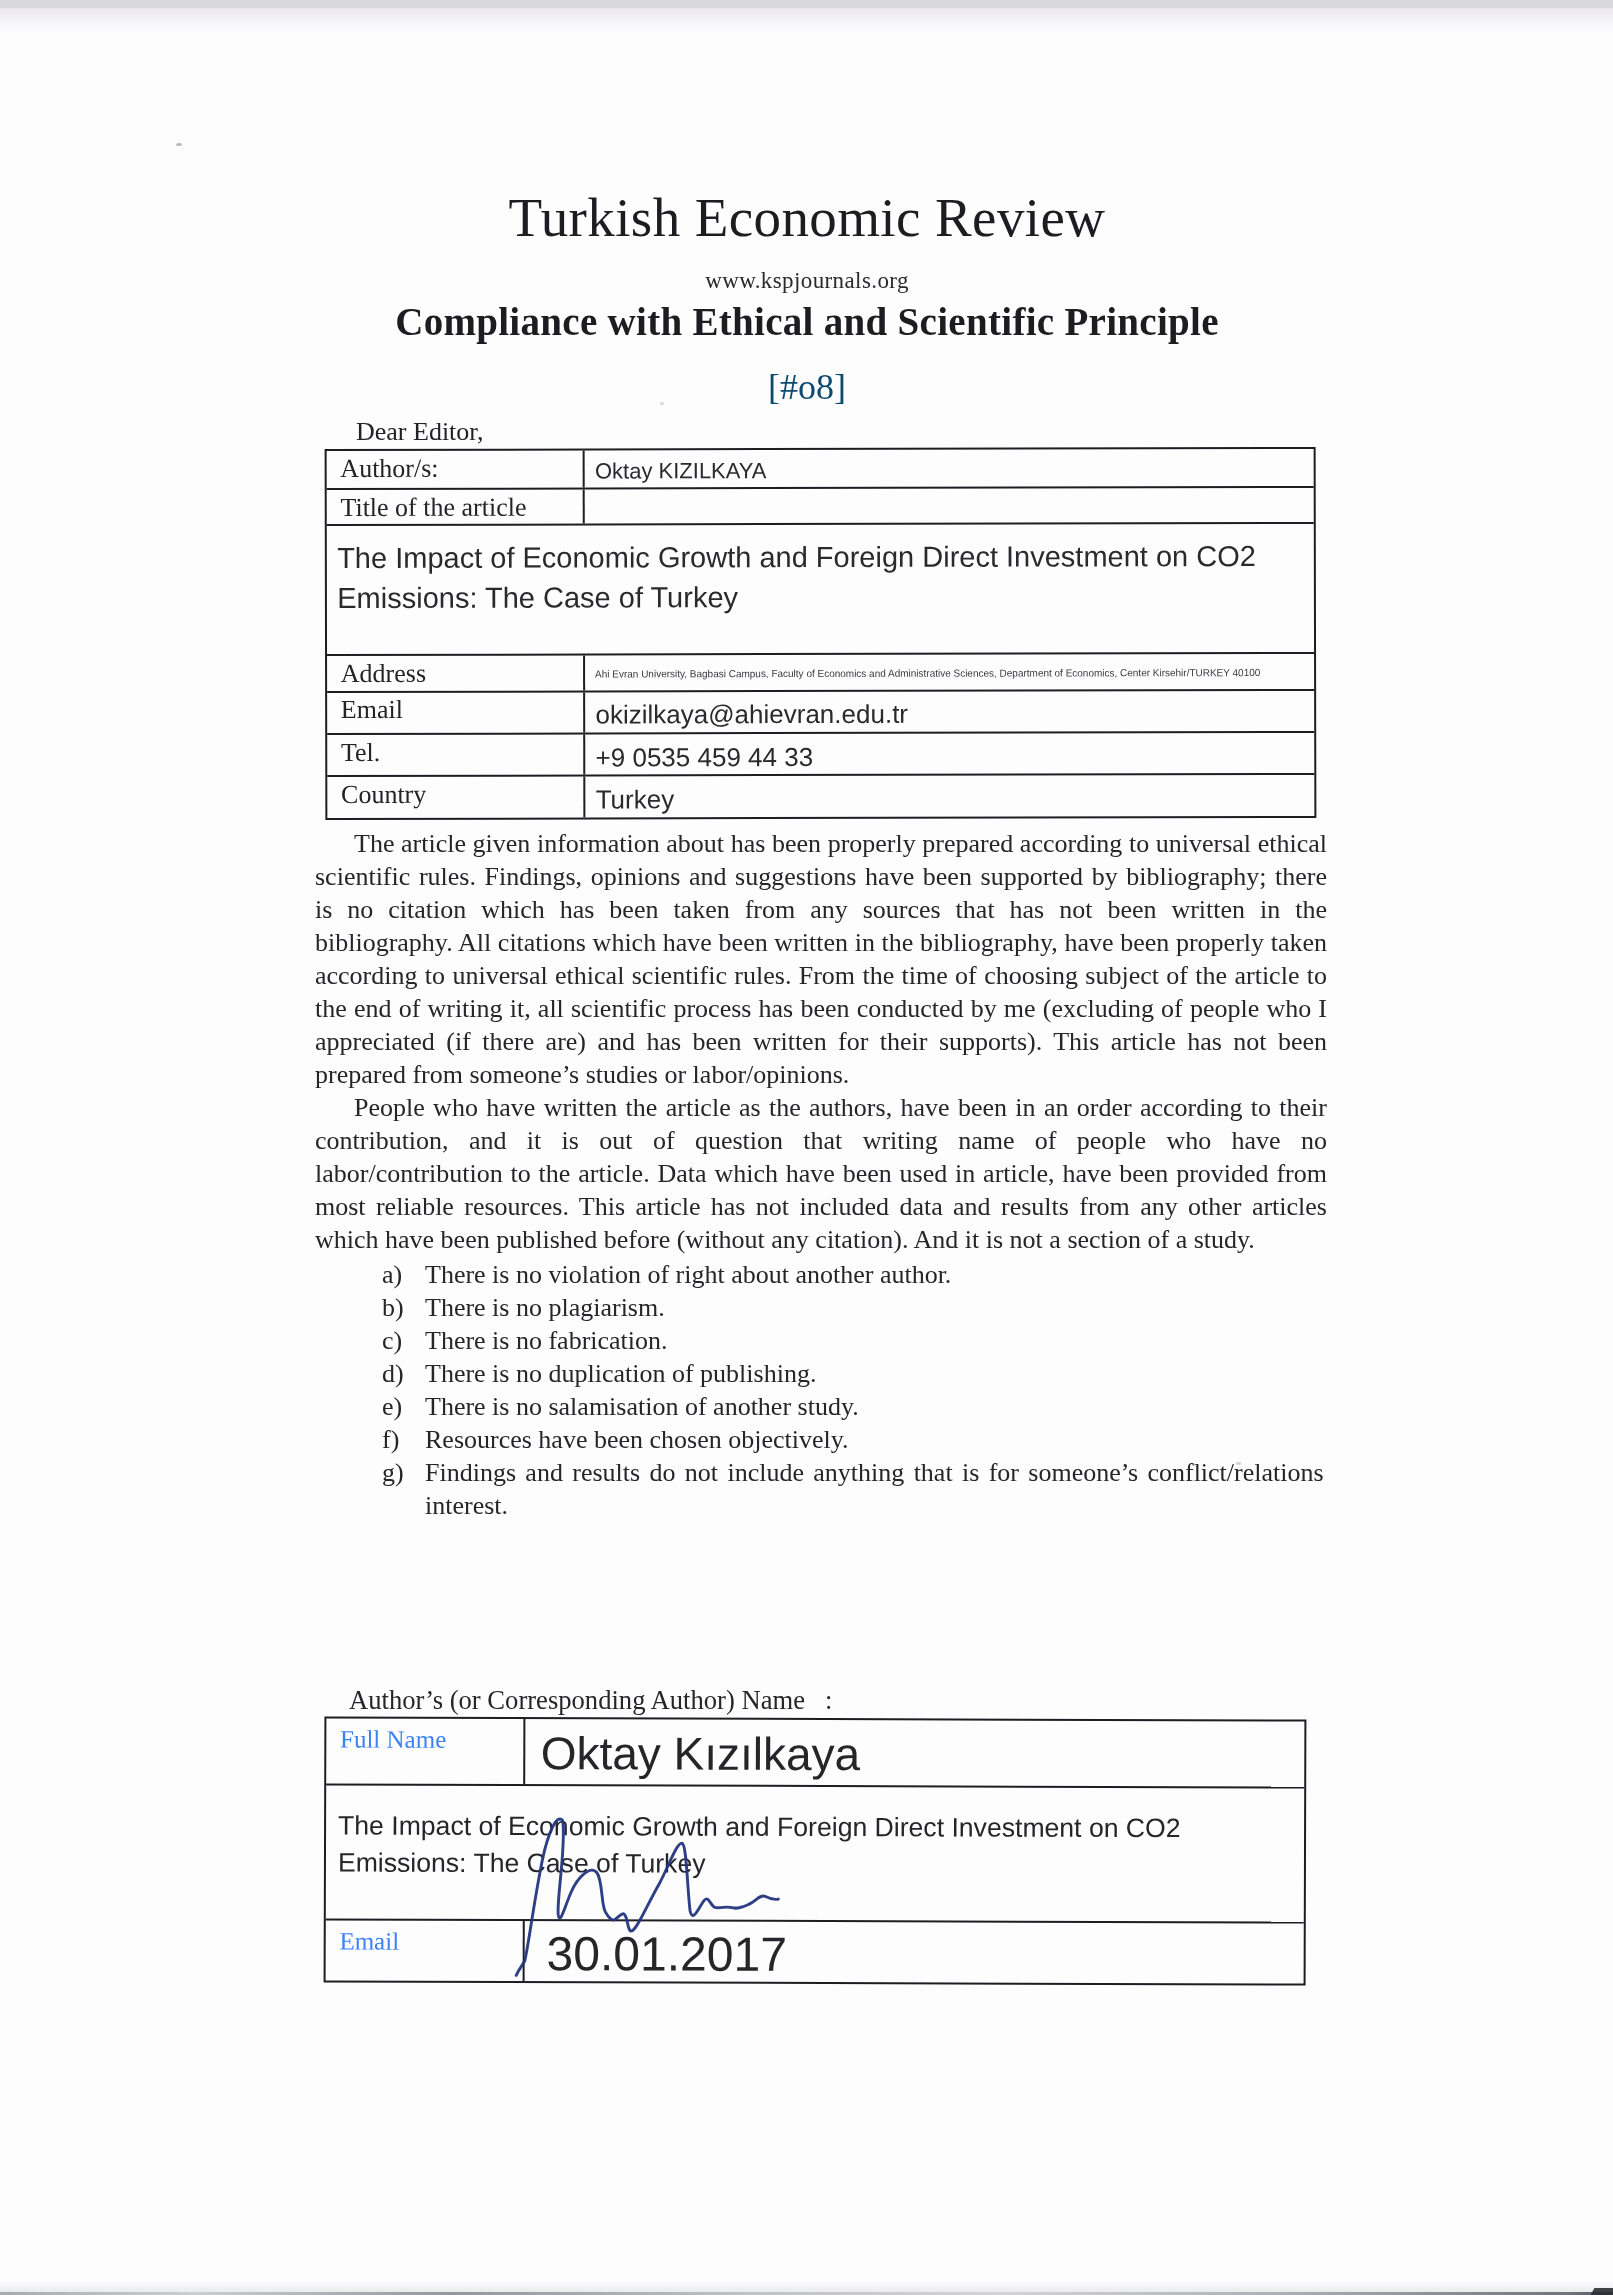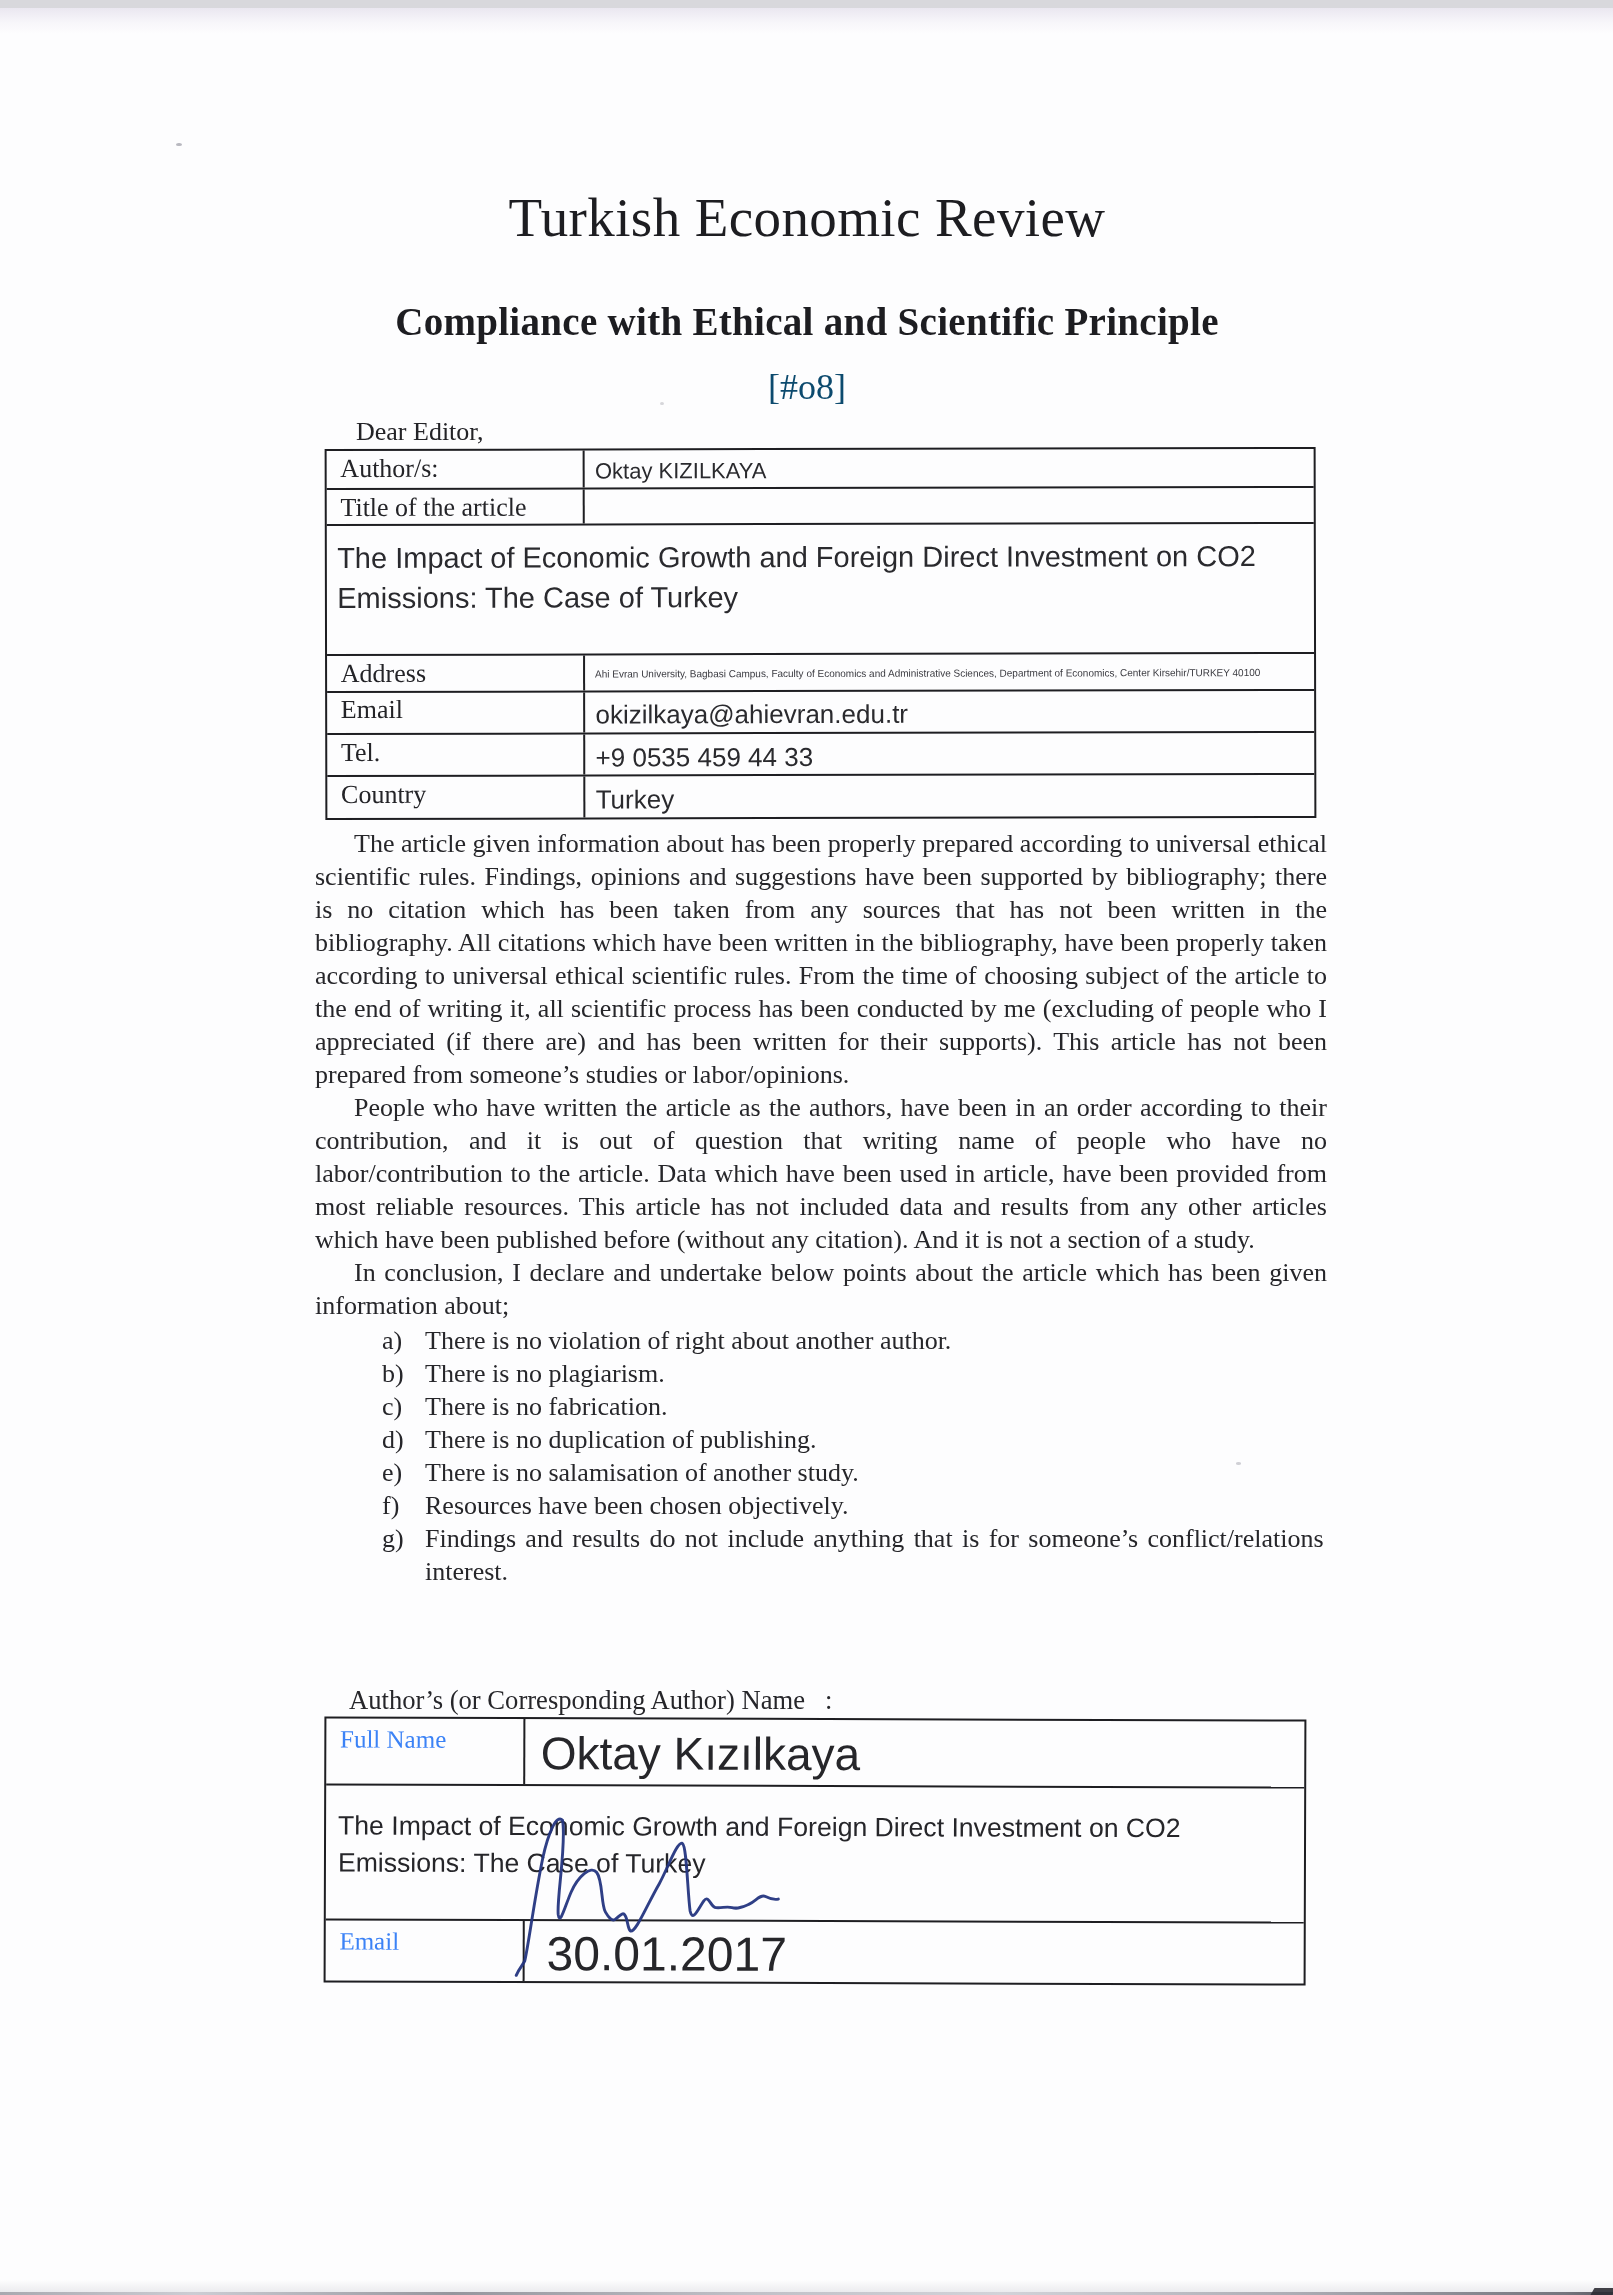--- a/index.html
+++ b/index.html
@@ -91,20 +91,21 @@
 <body>
 
 <div class="sheet">
 
   <div class="scan-top"></div>
   <div class="speck" style="left:176px;top:135px;width:6px;height:3.4px;"></div>
   <div class="speck" style="left:660px;top:394px;width:4.3px;height:3.4px;opacity:.4;"></div>
   <div class="speck" style="left:1236px;top:1454px;width:5.1px;height:2.6px;opacity:.45;"></div>
 
   <div class="center-line journal-title">Turkish Economic Review</div>
+  <div class="center-line journal-site">www.kspjournals.org</div>
   <div class="center-line form-title">Compliance with Ethical and Scientific Principle</div>
   <div class="center-line form-code">[#o8]</div>
   <div class="salutation">Dear Editor,</div>
 
   <div class="info-table">
     <div class="itr row-author">
       <div class="lbl">Author/s:</div>
       <div class="val">Oktay KIZILKAYA</div>
     </div>
     <div class="itr row-titlelabel">
@@ -128,21 +129,20 @@
     </div>
     <div class="itr row-country">
       <div class="lbl">Country</div>
       <div class="val">Turkey</div>
     </div>
   </div>
 
   <div class="decl-block">
     <p class="decl">The article given information about has been properly prepared according to universal ethical scientific rules. Findings, opinions and suggestions have been supported by bibliography; there is no citation which has been taken from any sources that has not been written in the bibliography. All citations which have been written in the bibliography, have been properly taken according to universal ethical scientific rules. From the time of choosing subject of the article to the end of writing it, all scientific process has been conducted by me (excluding of people who I appreciated (if there are) and has been written for their supports). This article has not been prepared from someone’s studies or labor/opinions.</p>
     <p class="decl">People who have written the article as the authors, have been in an order according to their contribution, and it is out of question that writing name of people who have no labor/contribution to the article.  Data which have been used in article, have been provided from most reliable resources. This article has not included data and results from any other articles which have been published before (without any citation). And it is not a section of a study.</p>
-    <p class="decl">In conclusion, I declare and undertake below points about the article which has been given information about;</p>
     <div class="points">
       <div class="point">
         <span class="letter">a)</span>
         <span class="ptext">There is no violation of right about another author.</span>
       </div>
       <div class="point">
         <span class="letter">b)</span>
         <span class="ptext">There is no plagiarism.</span>
       </div>
       <div class="point">

